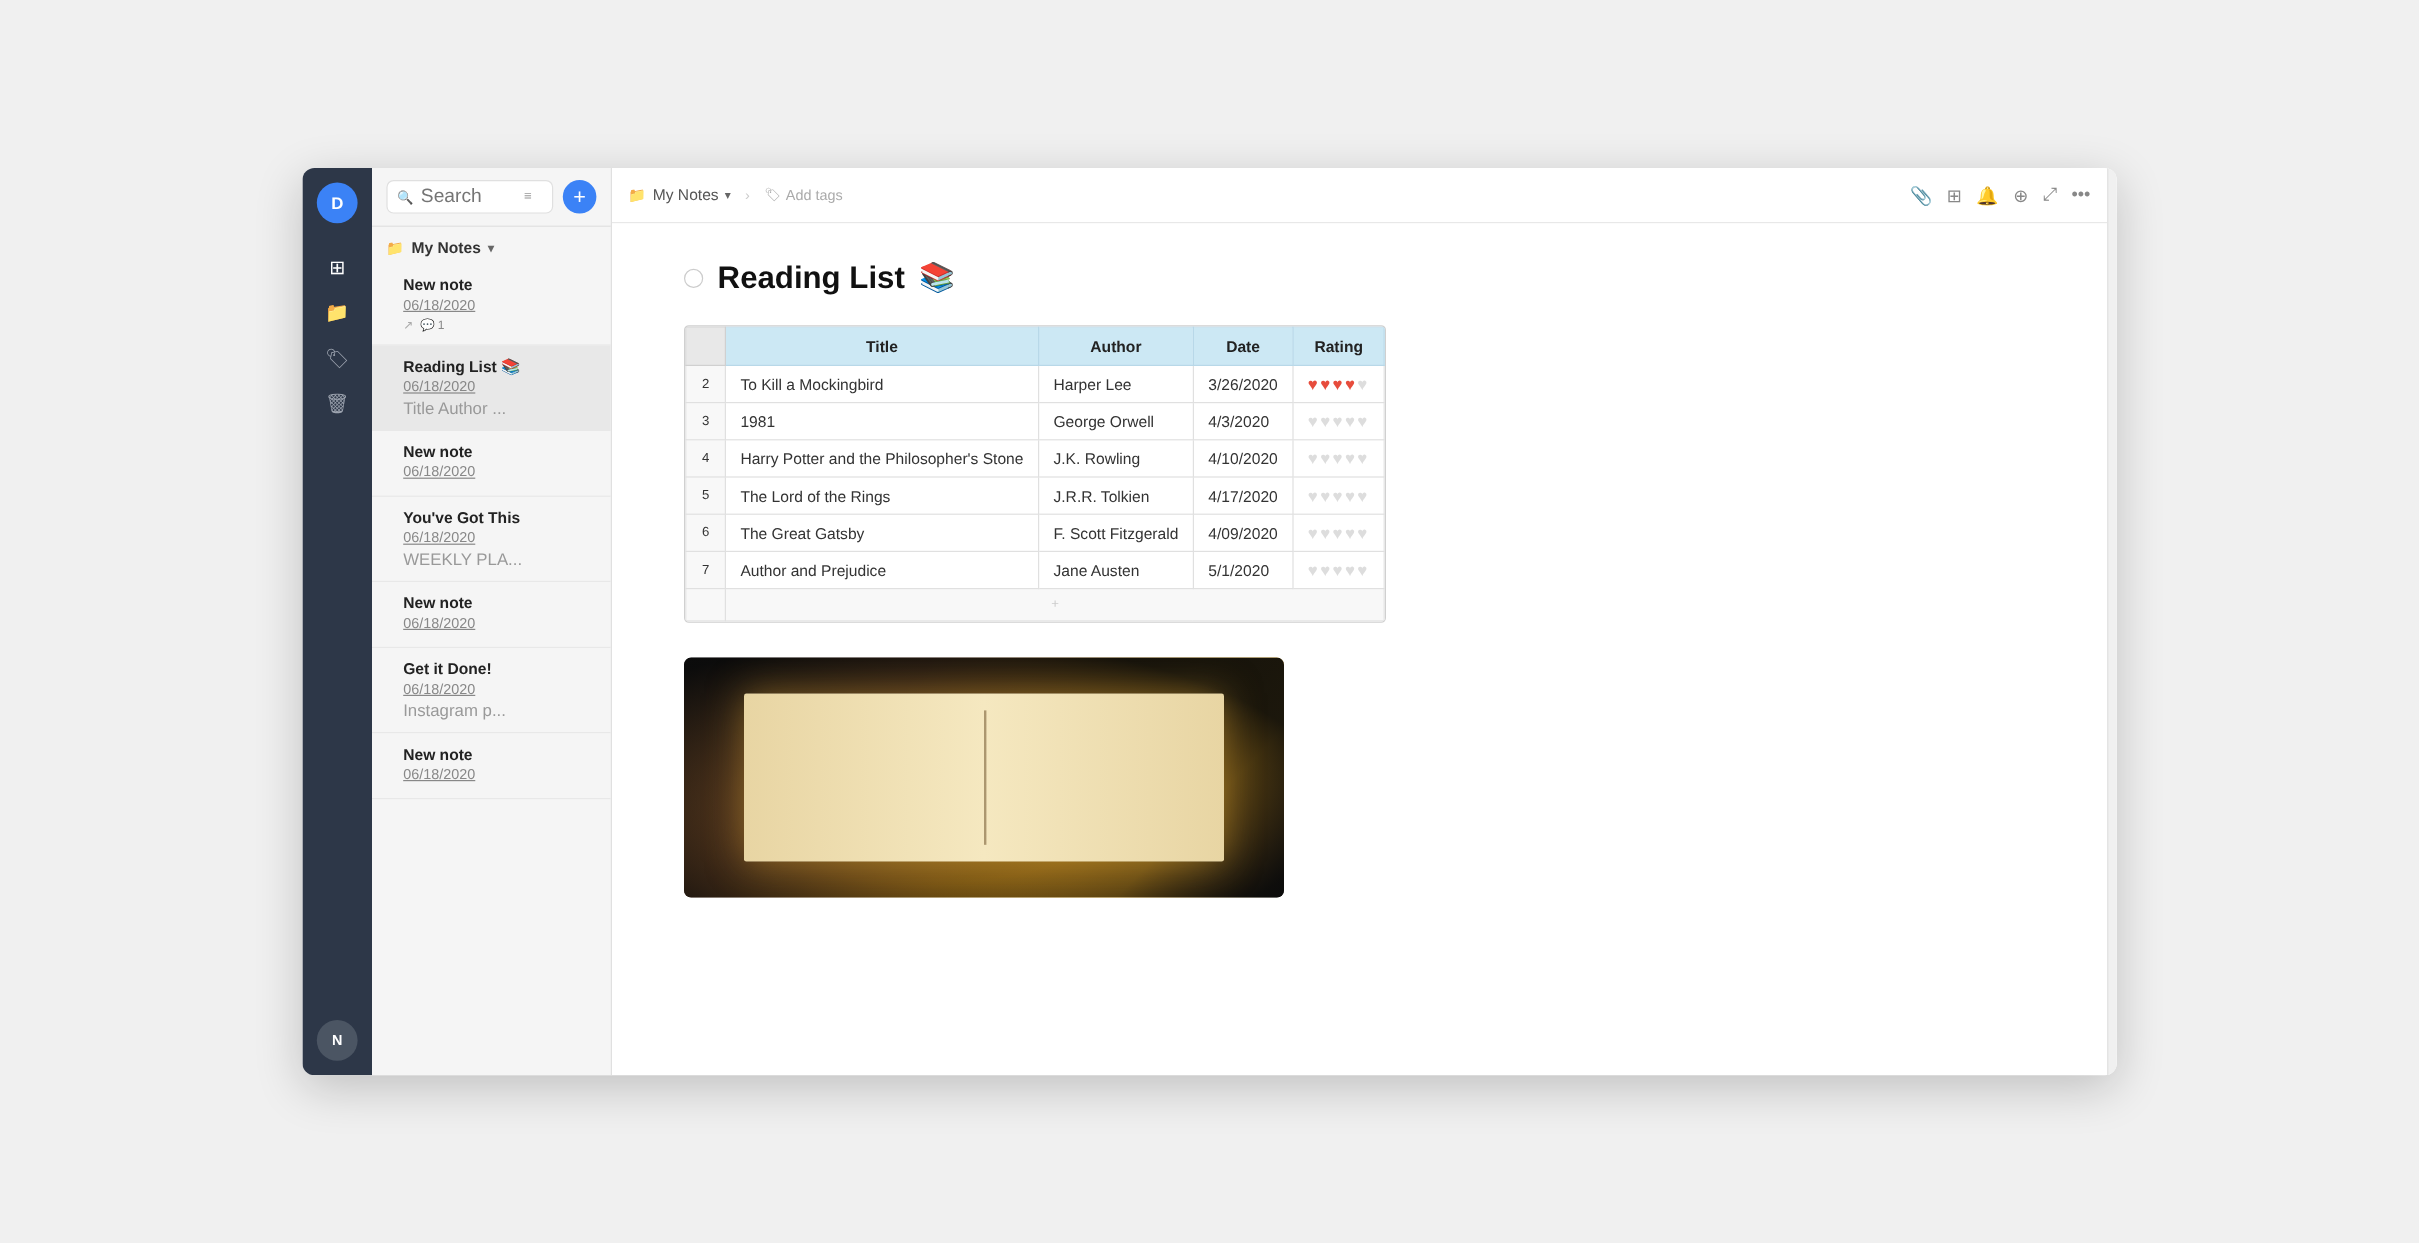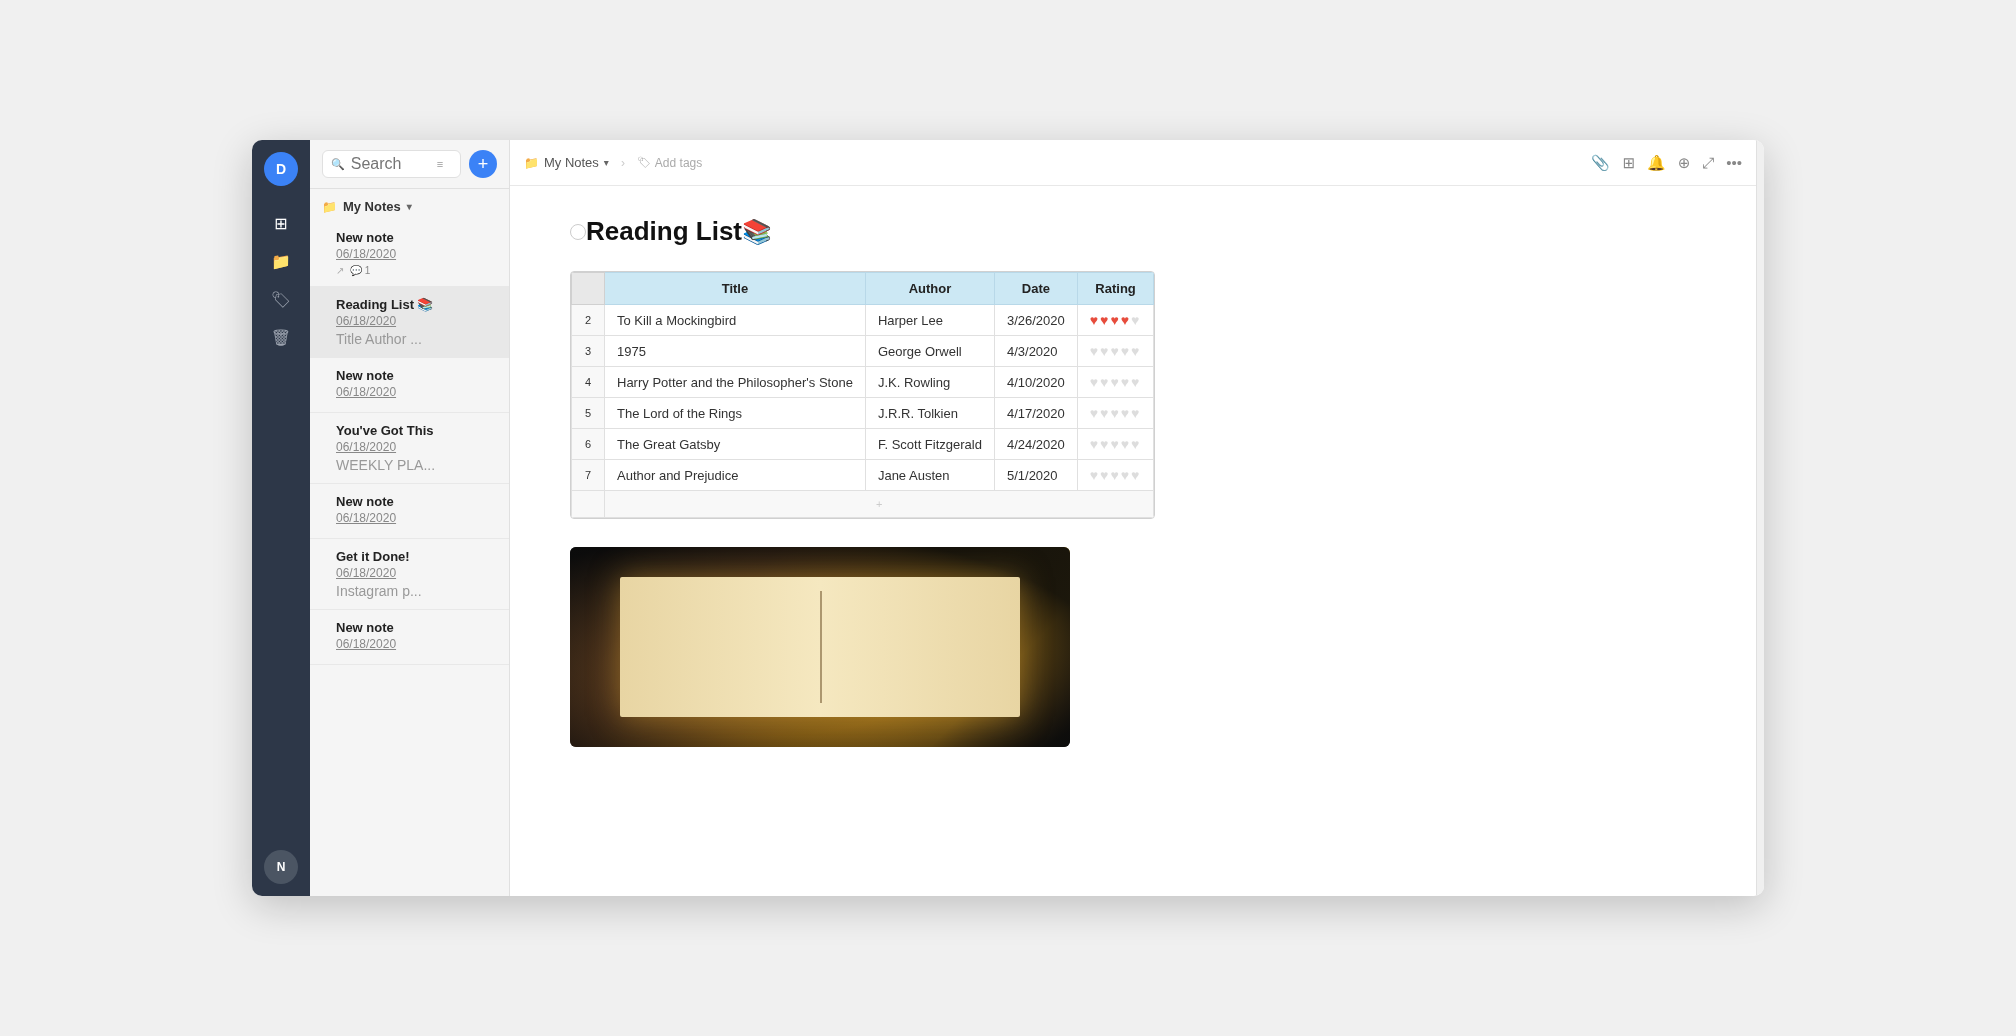--- a/index.html
+++ b/index.html
@@ -195,20 +195,21 @@
       flex: 1;
       overflow-y: auto;
       padding: 30px 60px;
     }
     .note-area::-webkit-scrollbar { width: 6px; }
     .note-area::-webkit-scrollbar-thumb { background: #ddd; border-radius: 3px; }
 
     .note-title-row {
       display: flex;
       align-items: center;
+      gap: 12px;
       margin-bottom: 24px;
     }
     .note-checkbox {
       width: 16px;
       height: 16px;
       border: 1px solid #ccc;
       border-radius: 50%;
       flex-shrink: 0;
     }
     .note-title {
@@ -428,21 +429,21 @@
           <tbody>
             <tr>
               <td class="row-num">2</td>
               <td>To Kill a Mockingbird</td>
               <td>Harper Lee</td>
               <td>3/26/2020</td>
               <td><span class="rating-hearts">♥♥♥♥</span><span class="rating-placeholder">♥</span></td>
             </tr>
             <tr>
               <td class="row-num">3</td>
-              <td>1975</td>
+              <td>1981</td>
               <td>George Orwell</td>
               <td>4/3/2020</td>
               <td><span class="rating-placeholder">♥♥♥♥♥</span></td>
             </tr>
             <tr>
               <td class="row-num">4</td>
               <td>Harry Potter and the Philosopher's Stone</td>
               <td>J.K. Rowling</td>
               <td>4/10/2020</td>
               <td><span class="rating-placeholder">♥♥♥♥♥</span></td>
@@ -451,21 +452,21 @@
               <td class="row-num">5</td>
               <td>The Lord of the Rings</td>
               <td>J.R.R. Tolkien</td>
               <td>4/17/2020</td>
               <td><span class="rating-placeholder">♥♥♥♥♥</span></td>
             </tr>
             <tr>
               <td class="row-num">6</td>
               <td>The Great Gatsby</td>
               <td>F. Scott Fitzgerald</td>
-              <td>4/24/2020</td>
+              <td>4/09/2020</td>
               <td><span class="rating-placeholder">♥♥♥♥♥</span></td>
             </tr>
             <tr>
               <td class="row-num">7</td>
               <td>Author and Prejudice</td>
               <td>Jane Austen</td>
               <td>5/1/2020</td>
               <td><span class="rating-placeholder">♥♥♥♥♥</span></td>
             </tr>
             <tr>

